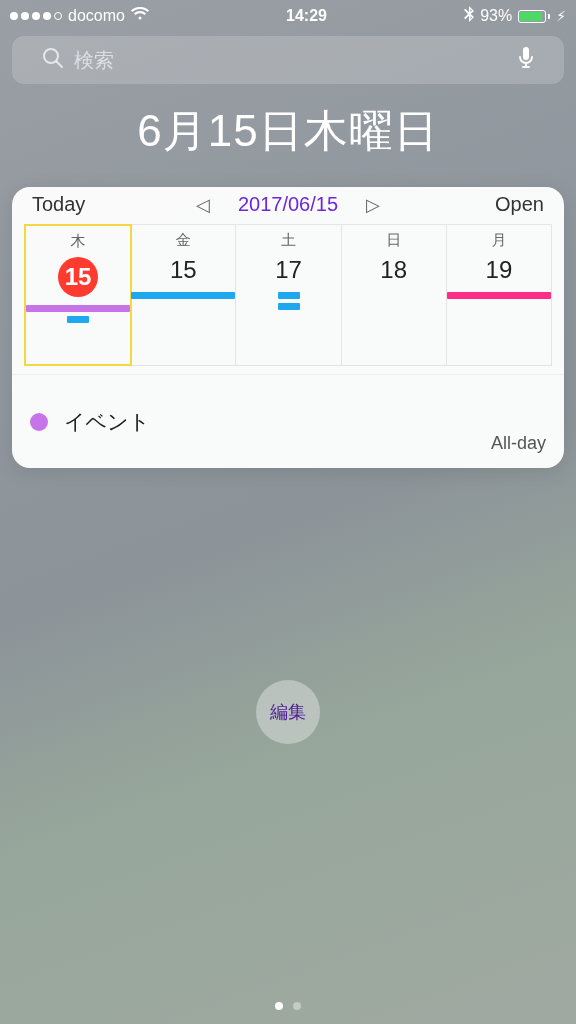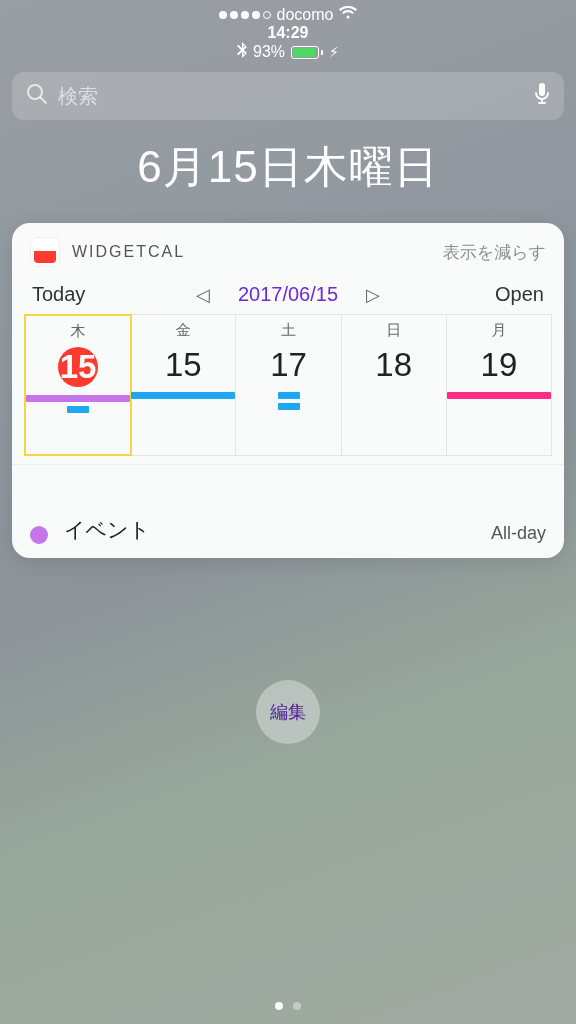--- a/index.html
+++ b/index.html
@@ -1,33 +1,33 @@
 <!DOCTYPE html>
 <html><head>
 <meta charset="utf-8">
 <style>
 * { margin: 0; padding: 0; box-sizing: border-box; font-family: -apple-system, "Helvetica Neue", sans-serif; }
 body {
   width: 576px; height: 1024px;
   background: linear-gradient(160deg, #9a9fa5 0%, #8f969d 35%, #8c9399 50%, #97a79b 70%, #a0a9a1 100%);
   position: relative; overflow: hidden; color: #fff;
 }
-.status-bar { display:flex; justify-content:space-between; align-items:center; padding: 6px 10px 2px; font-size:16px; font-weight:500;flex-direction:column; }
+.status-bar { display:flex; justify-content:space-between; align-items:center; padding: 6px 10px 2px; font-size:16px; font-weight:500; }
 .status-left, .status-right { display:flex; align-items:center; gap:6px; }
 .dots { display:flex; gap:3px; align-items:center; }
 .dot { width:8px; height:8px; border-radius:50%; background:#fff; }
 .dot.empty { background:transparent; border:1px solid #fff; }
 .time { font-weight:600;text-align:right; }
 .battery { display:inline-flex; align-items:center; gap:2px; }
 .batt-body { width:28px; height:13px; border:1px solid #fff; border-radius:3px; padding:1px; display:flex; }
 .batt-fill { background:#4cd964; width:93%; border-radius:1px; }
 .batt-tip { width:2px; height:5px; background:#fff; border-radius:0 1px 1px 0; }
 .bolt { font-size:14px; }
 
-.search-bar { margin: 8px 12px; background:rgba(255,255,255,0.18); border-radius:12px; height:48px; display:flex; align-items:center; padding:0 14px; gap:10px; }
+.search-bar { margin: 8px 12px; background:rgba(255,255,255,0.18); border-radius:12px; height:48px; display:flex; align-items:center; padding:0 30px; gap:10px; }
 .search-bar input { flex:1; background:transparent; border:none; outline:none; color:#fff; font-size:20px; }
 .search-bar input::placeholder { color:rgba(255,255,255,0.6); }
 
 .date-heading { text-align:center; font-size:44px; font-weight:300; margin:18px 0 26px; letter-spacing:1px; }
 
 .widget { margin:0 12px; background:rgba(255,255,255,0.95); border-radius:18px; color:#222; overflow:hidden; box-shadow:0 4px 20px rgba(0,0,0,0.1); }
 .w-header { display:flex; align-items:center; padding:14px 18px 10px; }
 .w-icon { width:30px; height:30px; border-radius:7px; background:#fff; border:1px solid #eee; display:flex; align-items:flex-end; justify-content:center; margin-right:12px; padding:3px; }
 .w-icon-inner { width:100%; height:55%; background:#ff3b30; border-radius:0 0 4px 4px; }
 .w-title { flex:1; font-size:16px; letter-spacing:2px; color:#555; font-weight:500; }
@@ -38,31 +38,31 @@
 .w-open { text-align:right; }
 .w-center { flex:1; display:flex; align-items:center; justify-content:center; gap:28px; }
 .w-date { font-size:20px; color:#6d28d9; }
 .tri { font-size:18px; color:#666; }
 
 .days { display:flex; margin:0 12px 8px; border:1px solid #e5e5e5; }
 .day { flex:1; border-right:1px solid #e5e5e5; display:flex; flex-direction:column; align-items:center; padding:6px 0 10px; min-height:140px; }
 .day:last-child { border-right:none; }
 .day.today { border:2px solid #f5d742; margin:-1px; }
 .dow { font-size:15px; color:#666; margin-bottom:6px; }
-.dnum { font-size:33px; font-weight:500; color:#222; }
+.dnum { font-size:24px; font-weight:500; color:#222; }
 .dnum.circle { width:40px; height:40px; border-radius:50%; background:#ff3b30; color:#fff; display:flex; align-items:center; justify-content:center; font-weight:700; }
 .bars { margin-top:8px; display:flex; flex-direction:column; gap:4px; align-items:center; width:100%; }
 .bar { height:7px; border-radius:1px; }
 .bar.purple { background:#c774e8; width:100%; }
 .bar.blue { background:#1fa8f0; width:100%; }
 .bar.pink { background:#ff2d87; width:100%; }
 .bar.sm { width:22px; }
 
 .events { }
-.evt { display:flex; align-items:flex-end; padding:14px 18px; border-top:1px solid #eee; }
+.evt { display:flex; align-items:center; padding:14px 18px; border-top:1px solid #eee; }
 .evt-dot { width:18px; height:18px; border-radius:50%; margin-right:16px; }
 .evt-dot.purple { background:#c774e8; }
 .evt-dot.blue { background:#1fa8f0; }
 .evt-title { flex:1; font-size:21px; color:#222; }
 .evt-time { text-align:right; color:#555; font-size:18px;margin-top:44px; }
 .evt-time .t2 { color:#999; font-size:17px; }
 
 .edit-btn { position:absolute; left:50%; top:680px; transform:translateX(-50%); width:64px; height:64px; border-radius:50%; background:rgba(255,255,255,0.35); color:#4c1d95; display:flex; align-items:center; justify-content:center; font-size:18px; }
 
 .pager { position:absolute; bottom:14px; left:50%; transform:translateX(-50%); display:flex; gap:10px; }
@@ -118,27 +118,20 @@
     <svg width="16" height="24" viewBox="0 0 16 24">
         <rect x="5" y="1" width="6" height="13" rx="3" fill="#fff"></rect>
         <path d="M2 11a6 6 0 0012 0M8 17v4M5 21h6" stroke="#fff" stroke-width="1.8" fill="none" stroke-linecap="round"></path>
       </svg>
   </span>
 </div>
 
 <div class="date-heading">6月15日木曜日</div>
 
 <div class="widget">
-  <div class="w-header">
-    <span class="w-icon">
-        <span class="w-icon-inner"></span>
-      </span>
-    <span class="w-title">WIDGETCAL</span>
-    <span class="w-show-less">表示を減らす</span>
-  </div>
   <div class="w-nav">
     <span class="w-today">Today</span>
     <div class="w-center">
       <span class="tri">◁</span>
       <span class="w-date">2017/06/15</span>
       <span class="tri">▷</span>
     </div>
     <span class="w-open">Open</span>
   </div>
   <div class="days">

